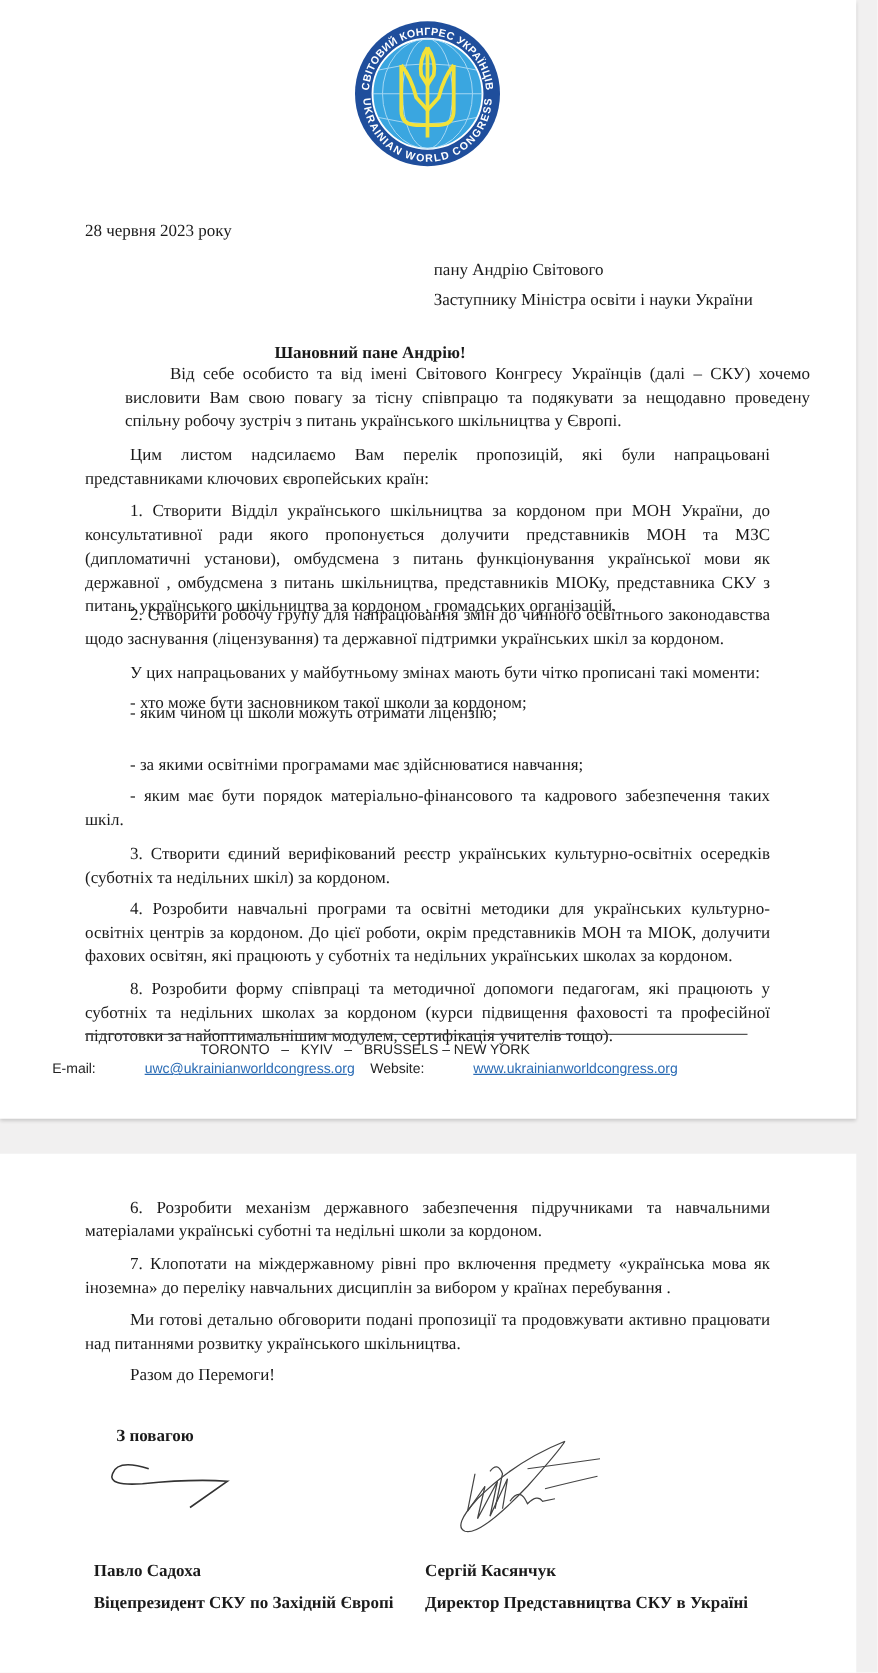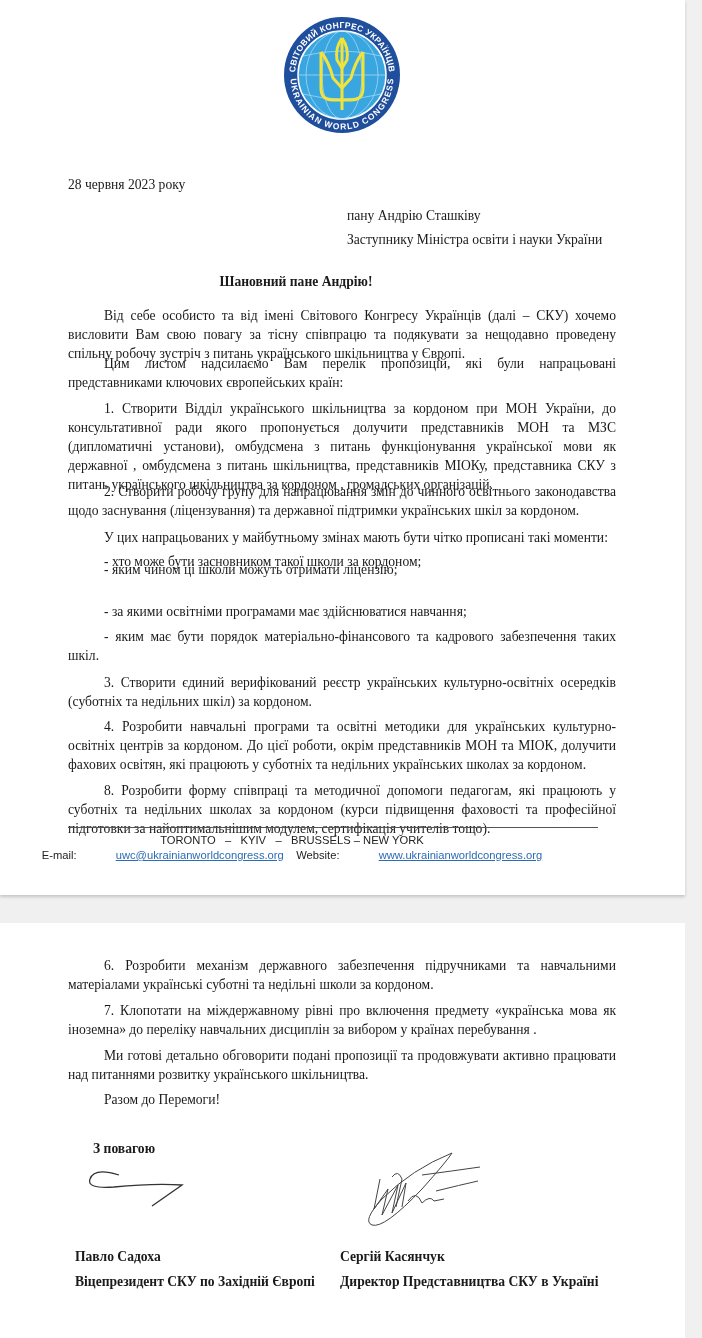--- a/index.html
+++ b/index.html
@@ -48,26 +48,26 @@
     <path id="arcBot" d="M14 62 A45 45 0 0 0 104 62" fill="none"></path>
     <text font-family="Liberation Sans, sans-serif" font-size="8.5" font-weight="bold" fill="#ffffff" letter-spacing="0.3">
       <textPath href="#arcTop" startOffset="50%" text-anchor="middle">СВІТОВИЙ КОНГРЕС УКРАЇНЦІВ</textPath>
     </text>
     <text font-family="Liberation Sans, sans-serif" font-size="8.5" font-weight="bold" fill="#ffffff" letter-spacing="0.3">
       <textPath href="#arcBot" startOffset="50%" text-anchor="middle" dominant-baseline="hanging">UKRAINIAN WORLD CONGRESS</textPath>
     </text>
   </svg>
 
   <div class="abs t" style="left:68px;top:159px;">28 червня 2023 року</div>
-  <div class="abs t" style="left:347px;top:190px;">пану Андрію Сташківу</div>
+  <div class="abs t" style="left:347px;top:190px;">пану Андрію Світового</div>
   <div class="abs t" style="left:347px;top:214px;">Заступнику Міністра освіти і науки України</div>
 
   <div class="abs t bold" style="left:0;width:592px;text-align:center;top:256px;">Шановний пане Андрію!</div>
 
-  <div class="para" style="top:306px;">Від себе особисто та від імені Світового Конгресу Українців (далі – СКУ) хочемо висловити Вам свою повагу за тісну співпрацю та подякувати за нещодавно проведену спільну робочу зустріч з питань українського шкільництва у Європі.</div>
+  <div class="para" style="top:289px;margin-left:32px;">Від себе особисто та від імені Світового Конгресу Українців (далі – СКУ) хочемо висловити Вам свою повагу за тісну співпрацю та подякувати за нещодавно проведену спільну робочу зустріч з питань українського шкільництва у Європі.</div>
   <div class="para" style="top:354px;">Цим листом надсилаємо Вам перелік пропозицій, які були напрацьовані представниками ключових європейських країн:</div>
   <div class="para" style="top:399px;">1. Створити Відділ українського шкільництва за кордоном при МОН України, до консультативної ради якого пропонується долучити представників МОН та МЗС (дипломатичні установи), омбудсмена з питань функціонування української мови як державної , омбудсмена з питань шкільництва, представників МІОКу, представника СКУ з питань українського шкільництва за кордоном , громадських організацій.</div>
   <div class="para" style="top:482px;">2. Створити робочу групу для напрацювання змін до чинного освітнього законодавства щодо заснування (ліцензування) та державної підтримки українських шкіл за кордоном.</div>
   <div class="para" style="top:528px;">У цих напрацьованих у майбутньому змінах мають бути чітко прописані такі моменти:</div>
 
   <div class="bullet" style="top:552px;">- хто може бути засновником такої школи за кордоном;</div>
   <div class="bullet" style="top:560px;">- яким чином ці школи можуть отримати ліцензію;</div>
   <div class="bullet" style="top:602px;">- за якими освітніми програмами має здійснюватися навчання;</div>
   <div class="para" style="top:627px;">- яким має бути порядок матеріально-фінансового та кадрового забезпечення таких шкіл.</div>
 

